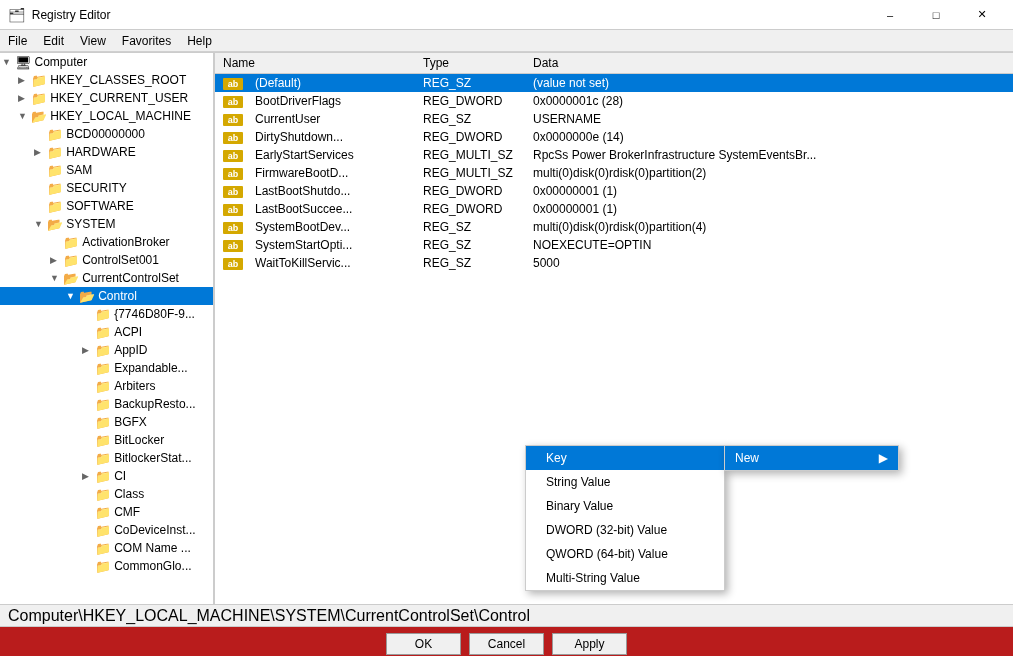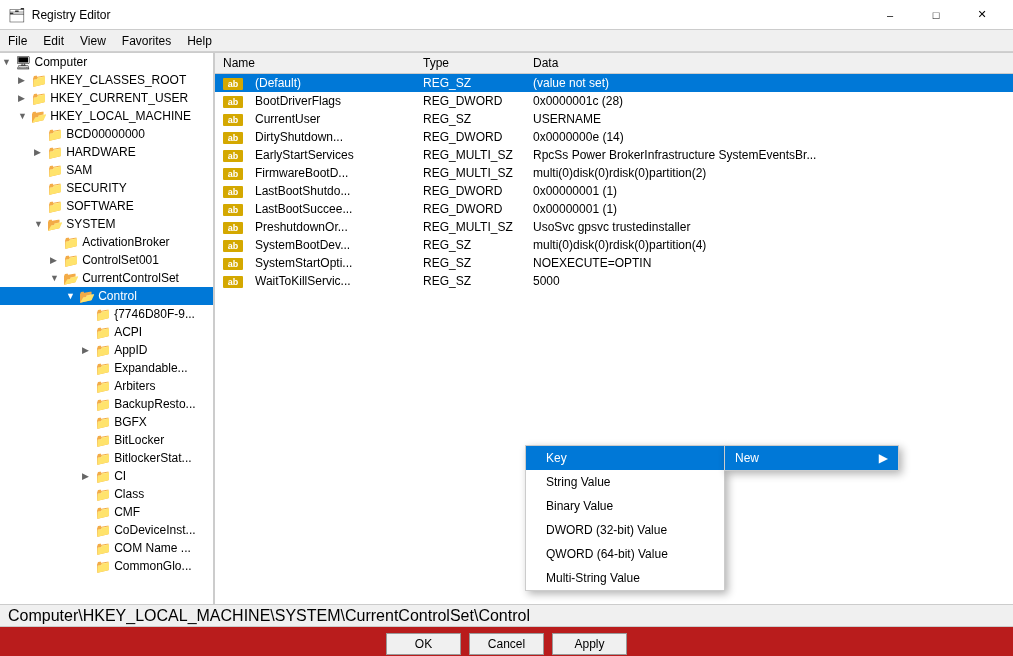--- a/index.html
+++ b/index.html
@@ -448,25 +448,20 @@
             <td><span class="reg-icon">ab</span>LastBootShutdo...</td>
             <td>REG_DWORD</td>
             <td>0x00000001 (1)</td>
           </tr>
           <tr>
             <td><span class="reg-icon">ab</span>LastBootSuccee...</td>
             <td>REG_DWORD</td>
             <td>0x00000001 (1)</td>
           </tr>
           <tr>
-            <td><span class="reg-icon">ab</span>PreshutdownOr...</td>
-            <td>REG_MULTI_SZ</td>
-            <td>UsoSvc gpsvc trustedinstaller</td>
-          </tr>
-          <tr>
             <td><span class="reg-icon">ab</span>SystemBootDev...</td>
             <td>REG_SZ</td>
             <td>multi(0)disk(0)rdisk(0)partition(4)</td>
           </tr>
           <tr>
             <td><span class="reg-icon">ab</span>SystemStartOpti...</td>
             <td>REG_SZ</td>
             <td>NOEXECUTE=OPTIN</td>
           </tr>
           <tr>

